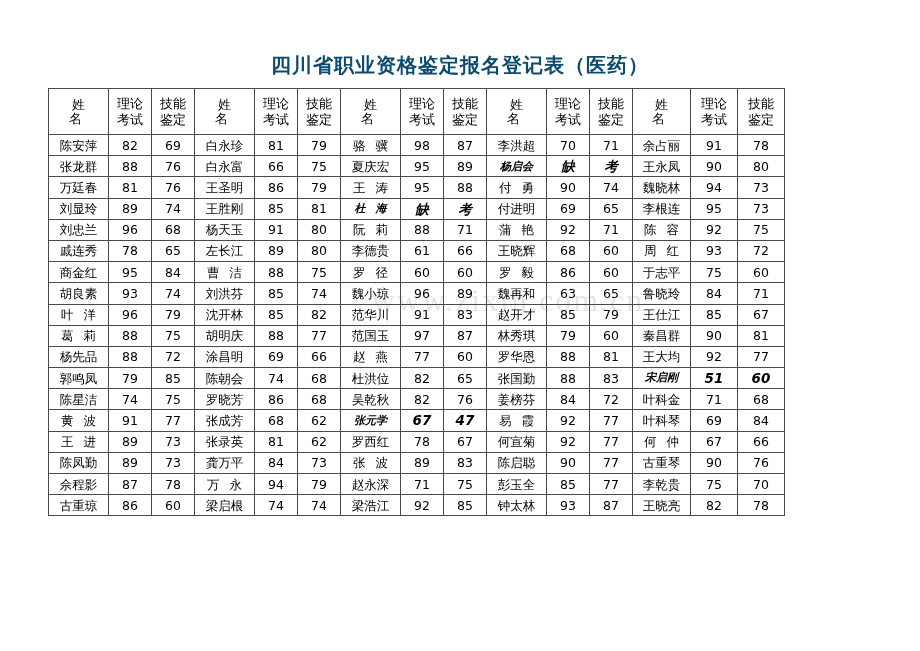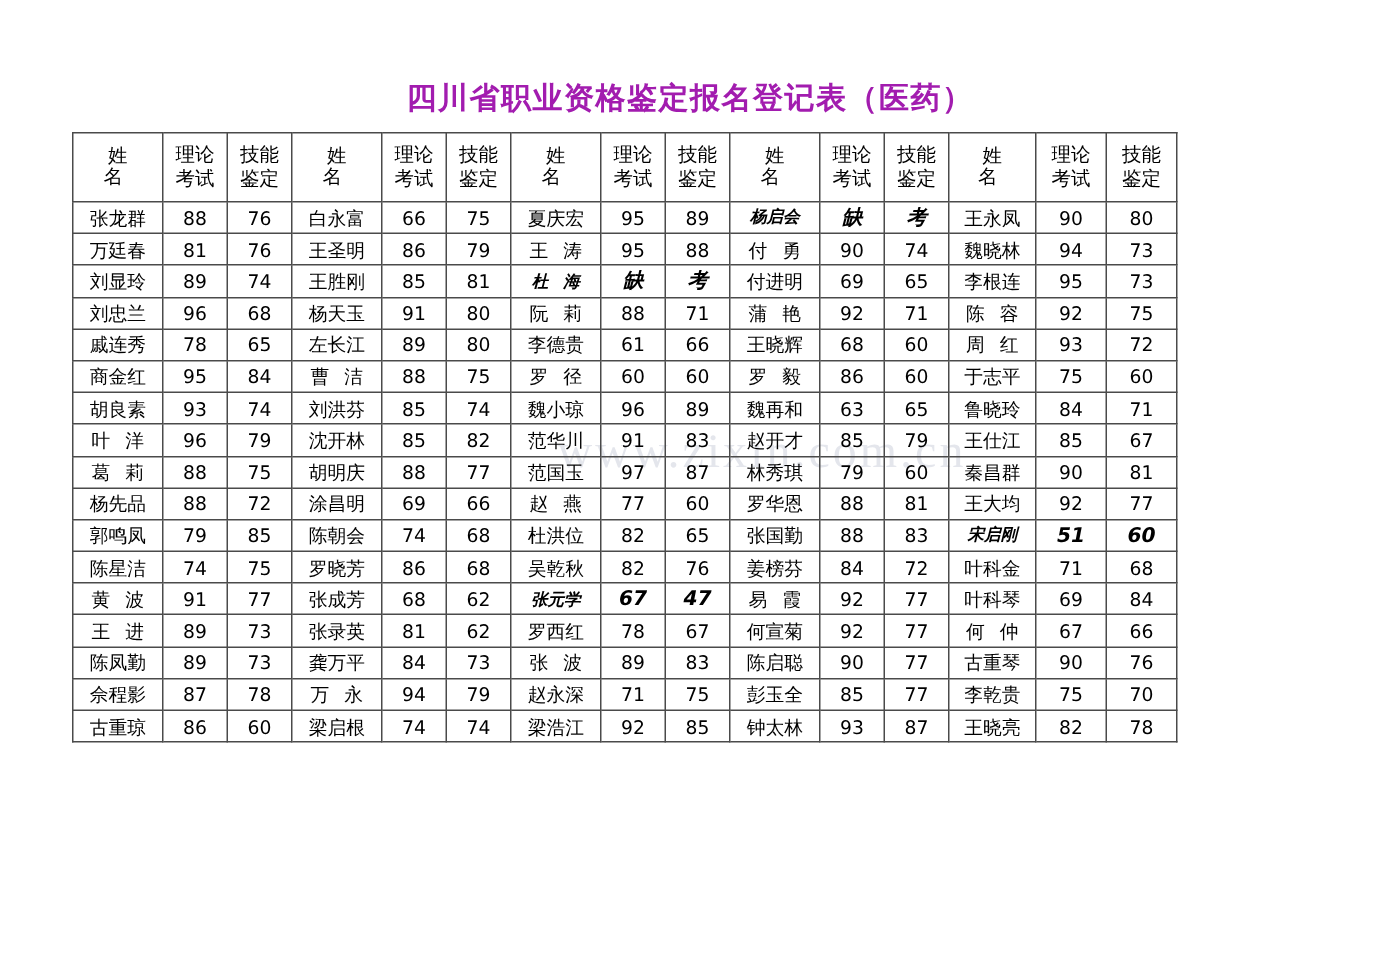--- a/index.html
+++ b/index.html
@@ -43,21 +43,21 @@
 
   
   #title {
     position: absolute;
     left: 0; top: 52px;
     width: 920px;
     text-align: center;
     font-family: "DejaVu Sans", "Liberation Sans", sans-serif;
     font-size: 20px;
     font-weight: bold;
-    color: #a21caf;
+    color: #0c4a6e;
     letter-spacing: 1px;
     z-index: 10;
   }
 
   
   #table-wrap {
     position: absolute;
     left: 48px; top: 88px;
     width: 825px;
     z-index: 10;
@@ -182,20 +182,37 @@
               <span>理论</span>
               <span>考试</span>
             </th>
             <th class="hdr-stack">
               <span>技能</span>
               <span>鉴定</span>
             </th>
           </tr>
       </thead>
       <tbody id="tbody">
+          <tr>
+            <td class="name">陈安萍</td>
+            <td class="score">82</td>
+            <td class="score">69</td>
+            <td class="name">白永珍</td>
+            <td class="score">81</td>
+            <td class="score">79</td>
+            <td class="name"><span class="sp2">骆骥</span></td>
+            <td class="score">98</td>
+            <td class="score">87</td>
+            <td class="name">李洪超</td>
+            <td class="score">70</td>
+            <td class="score">71</td>
+            <td class="name">余占丽</td>
+            <td class="score">91</td>
+            <td class="score">78</td>
+          </tr>
           <tr>
             <td class="name">张龙群</td>
             <td class="score">88</td>
             <td class="score">76</td>
             <td class="name">白永富</td>
             <td class="score">66</td>
             <td class="score">75</td>
             <td class="name">夏庆宏</td>
             <td class="score">95</td>
             <td class="score">89</td>

